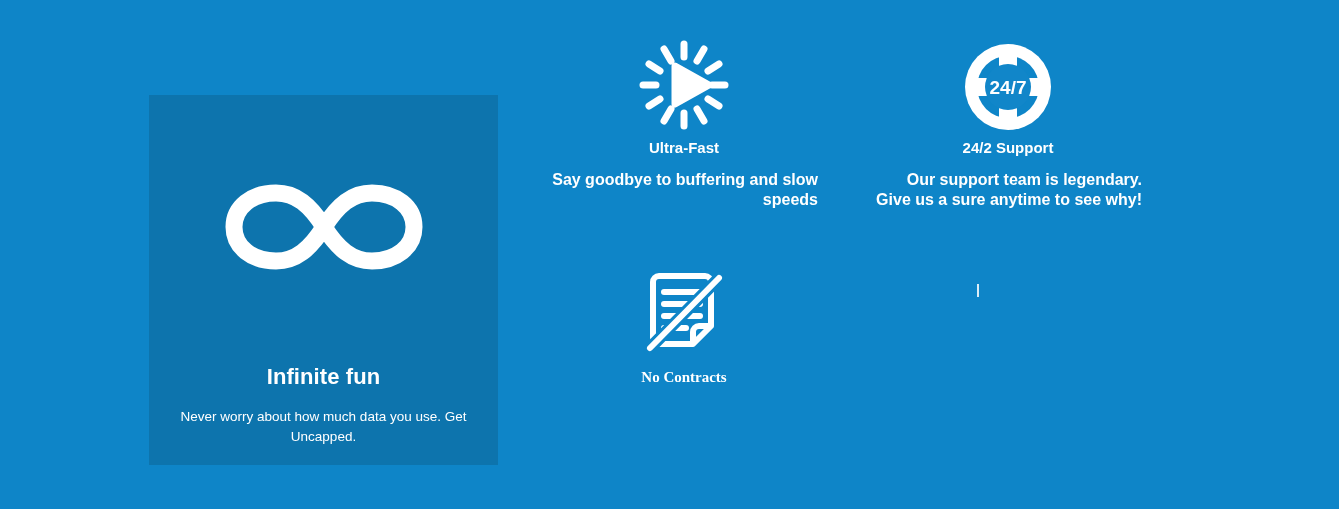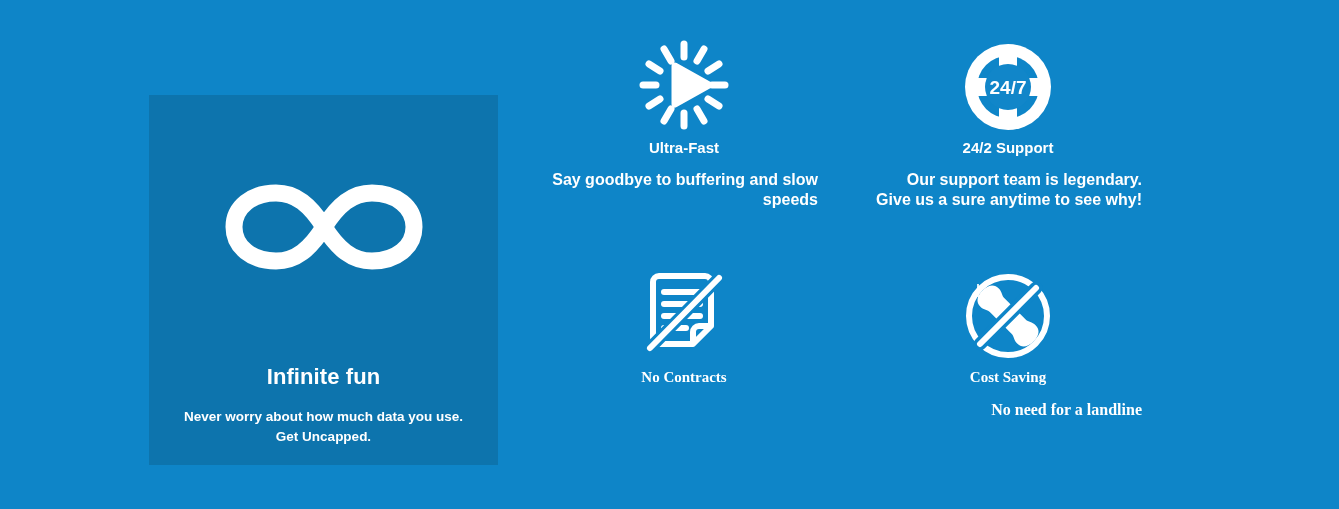--- a/index.html
+++ b/index.html
@@ -52,21 +52,21 @@
     font-weight: bold;
     line-height: 1;
     letter-spacing: 0.1px;
     text-align: center;
   }
 
   .hero-desc {
     margin-top: 19px;
     color: #ffffff;
     font-size: 13.5px;
-    font-weight: bold;
+    font-weight: normal;
     line-height: 20px;
     text-align: center;
     width: 300px;
   }
 
   
   .features {
     position: absolute;
     left: 522px;
     top: 40px;
@@ -230,45 +230,18 @@
             <line x1="23" y1="58" x2="45" y2="58"></line>
           </g>
 
           <line x1="8" y1="79" x2="79" y2="7" stroke="#0e85c8" stroke-width="12" stroke-linecap="round"></line>
           <line x1="9" y1="78" x2="78" y2="8" stroke="#ffffff" stroke-width="6" stroke-linecap="round"></line>
         </svg>
       </div>
       <div class="feature-title">No Contracts</div>
     </div>
 
-    <div class="feature col-b row-2">
-      <div class="feature-icon">
-        <svg width="92" height="92" viewBox="0 0 92 92" aria-hidden="true">
-
-          <circle cx="46" cy="46" r="39" fill="none" stroke="#ffffff" stroke-width="6"></circle>
-
-          <g transform="rotate(-45 46 46)">
-            <path d="M46 10
-                     c -9 0 -13 4 -13 10
-                     c 0 5 3 7 3 11
-                     v 30
-                     c 0 4 -3 6 -3 11
-                     c 0 6 4 10 13 10
-                     c 9 0 13 -4 13 -10
-                     c 0 -5 -3 -7 -3 -11
-                     V 31
-                     c 0 -4 3 -6 3 -11
-                     c 0 -6 -4 -10 -13 -10 Z" fill="#ffffff"></path>
-          </g>
-
-          <line x1="18" y1="74" x2="74" y2="18" stroke="#0e85c8" stroke-width="13" stroke-linecap="round"></line>
-          <line x1="18" y1="74" x2="74" y2="18" stroke="#ffffff" stroke-width="6" stroke-linecap="round"></line>
-        </svg>
-      </div>
-      <div class="feature-title">Cost Saving</div>
-      <div class="feature-desc">No need for a landline</div>
-    </div>
 
   </div>
 
   <div class="stray-tick"></div>
 
 </div>
 
 </body></html>

